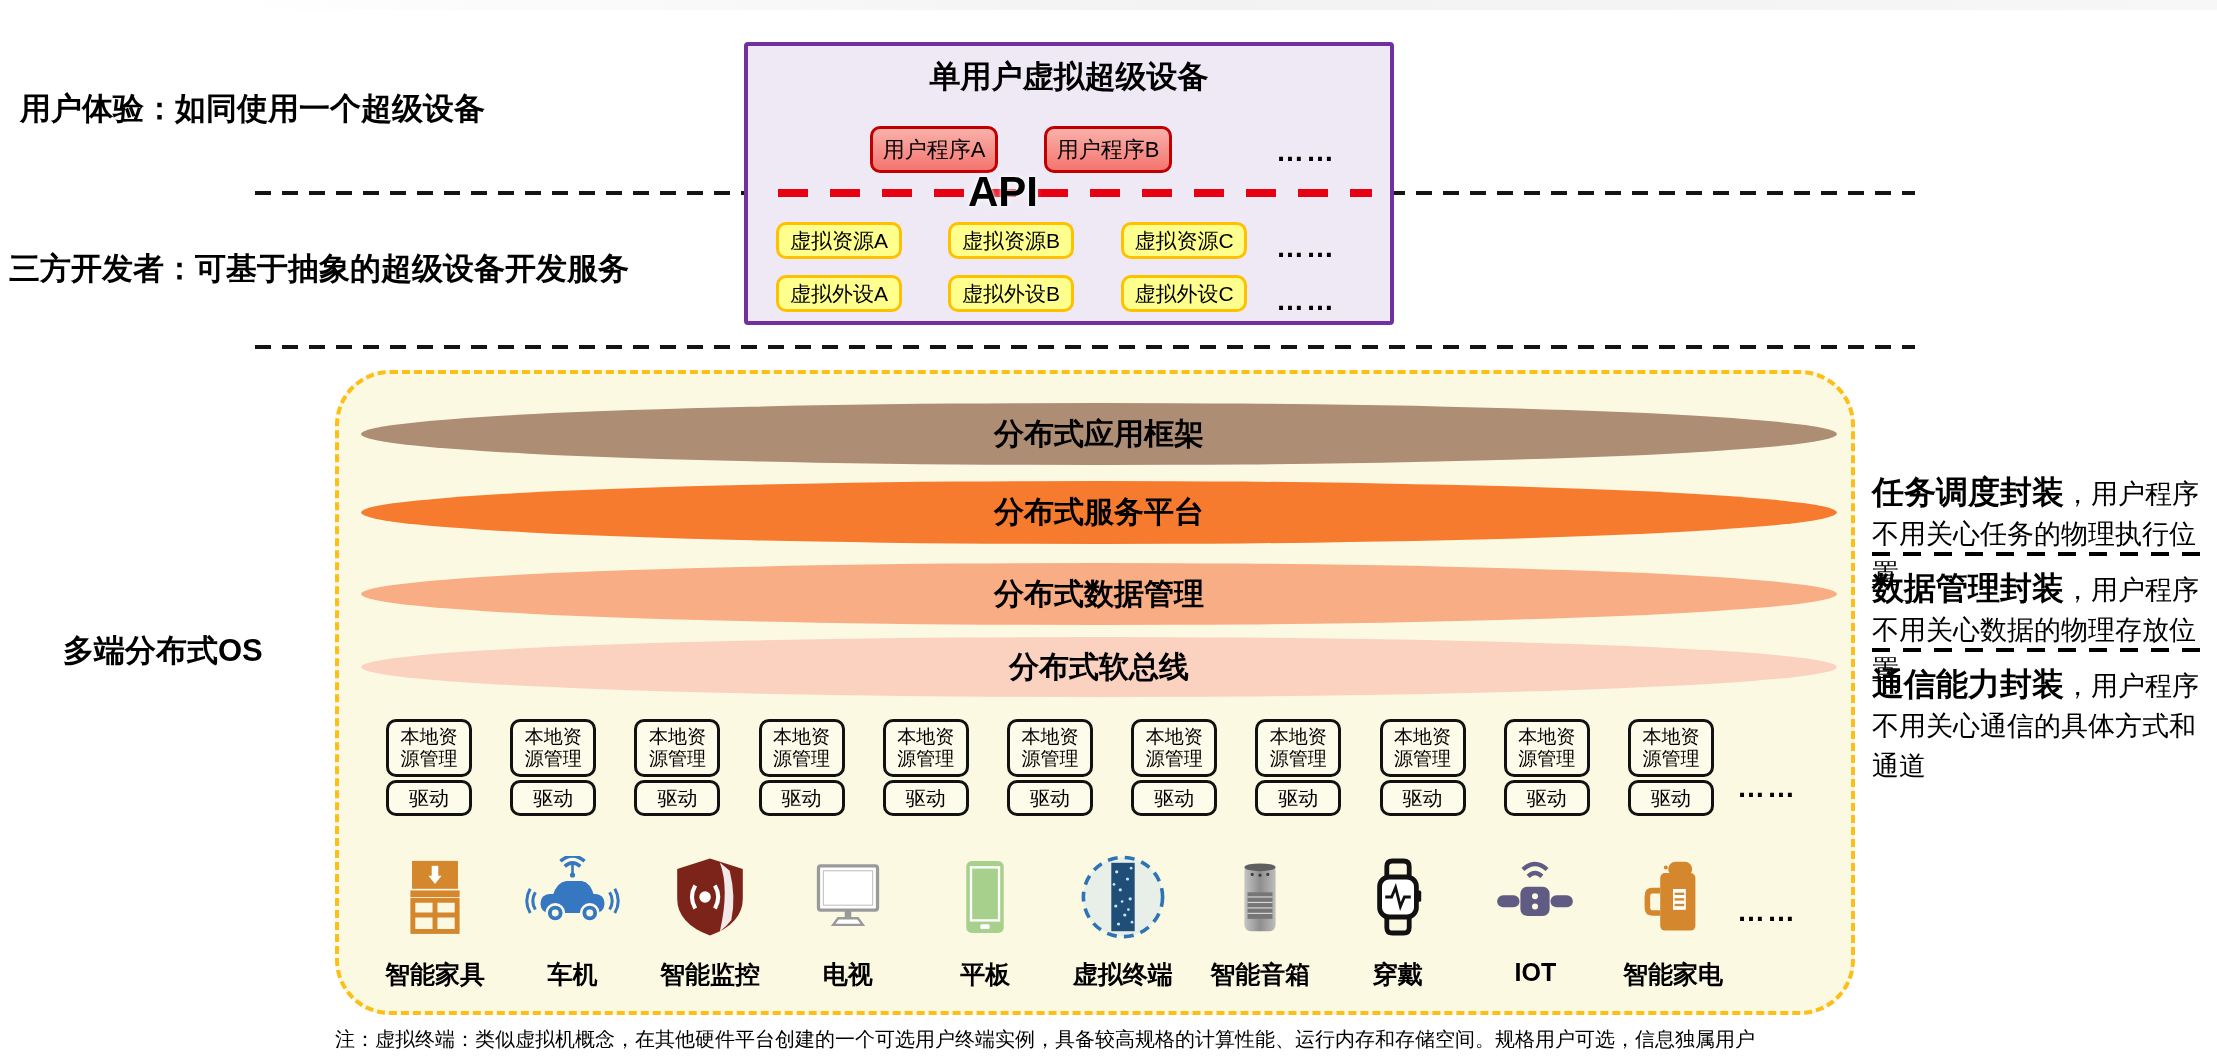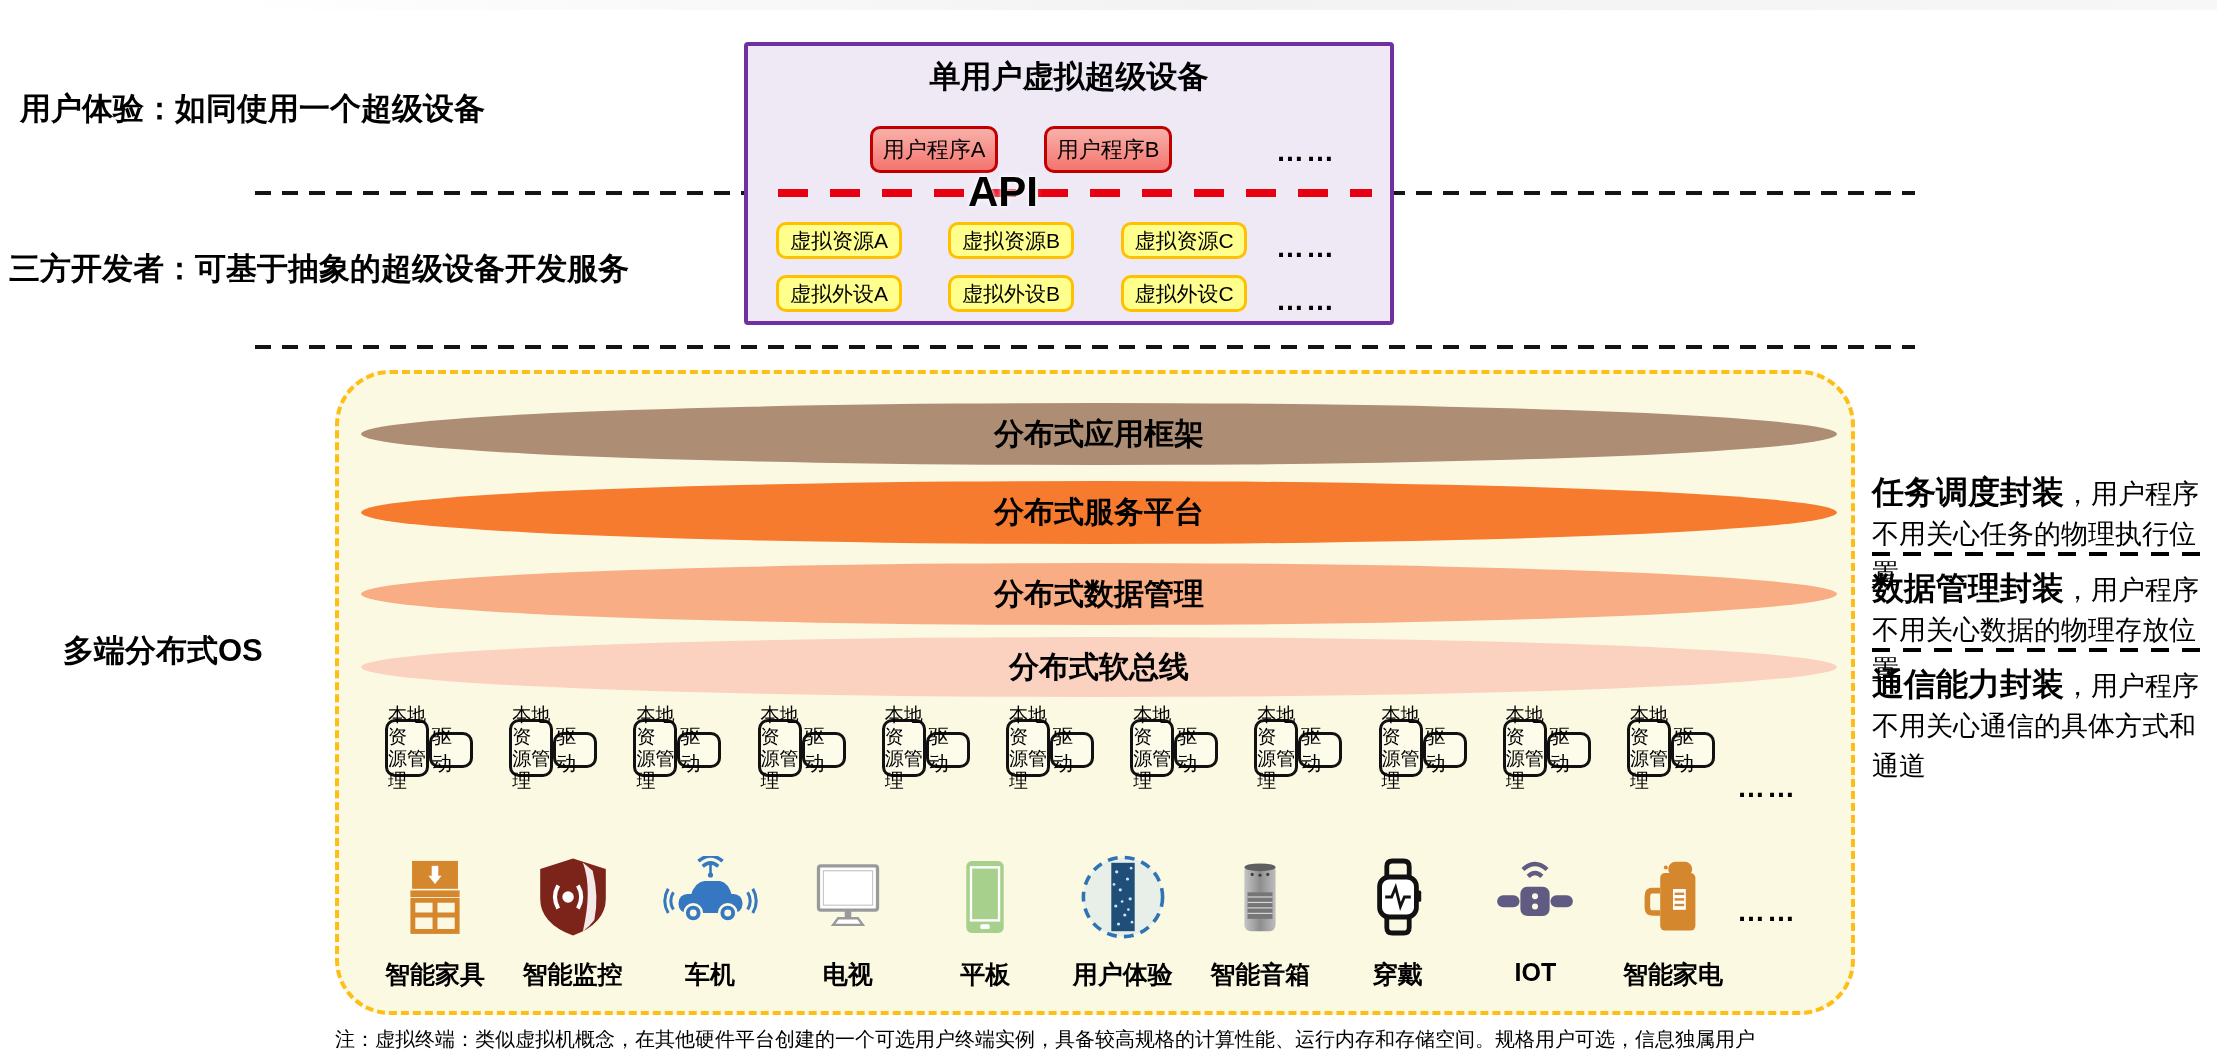--- a/index.html
+++ b/index.html
@@ -45,21 +45,21 @@
   .os-panel{left:335px;top:370px;width:1520px;height:645px;background:#fcf9e2;
     border:4px dashed #fdbf17;border-radius:55px;box-sizing:border-box;}
   .layer{left:22px;width:1476px;border-radius:50%;display:flex;align-items:center;justify-content:center;
     font-weight:bold;font-size:30px;}
   .layer1{top:29px;height:62px;background:#ad8d73;}
   .layer2{top:107px;height:63px;background:#f67b2e;}
   .layer3{top:189px;height:62px;background:#f9ad84;}
   .layer4{top:263px;height:60px;background:#fbd2c0;}
   
   .lu-row{left:46px;top:345px;width:1330px;display:flex;justify-content:space-between;}
-  .lu{width:88px;display:flex;align-items:center;}
+  .lu{width:88px;display:flex;flex-direction:column;align-items:center;}
   .lu-box{width:86px;height:58px;border:3px solid #111;border-radius:10px;box-sizing:border-box;
     display:flex;flex-direction:column;align-items:center;justify-content:center;
     font-size:19px;line-height:22px;background:#fdfbea;}
   .drv-box{margin-top:3px;width:86px;height:36px;border:3px solid #111;border-radius:10px;box-sizing:border-box;
     display:flex;align-items:center;justify-content:center;font-size:20px;background:#fdfbea;}
   .dots-lu{left:1398px;top:398px;}
   
   .dev-row{left:40px;top:475px;width:1350px;display:flex;justify-content:space-between;}
   .dev{width:112px;display:flex;flex-direction:column;align-items:center;}
   .dev-icon{width:95px;height:95px;display:flex;align-items:center;justify-content:center;}
@@ -202,48 +202,48 @@
           <rect x="20" y="42" width="60" height="8" fill="#d4872c"></rect>
           <rect x="23" y="54" width="54" height="38" fill="none" stroke="#d4872c" stroke-width="6"></rect>
           <line x1="50" y1="54" x2="50" y2="92" stroke="#d4872c" stroke-width="6"></line>
           <line x1="23" y1="72" x2="77" y2="72" stroke="#d4872c" stroke-width="6"></line>
         </svg>
       </div>
       <div class="dev-label">智能家具</div>
     </div>
     <div class="dev">
       <div class="dev-icon">
-        <svg width="82" height="82" viewBox="0 0 100 100">
-          <path d="M50 3 L90 16 V52 Q90 82 50 97 Q10 82 10 52 V16 Z" fill="#7d241a"></path>
-          <path d="M62 8 Q74 40 62 92 Q70 86 76 78 Q82 50 74 18 Z" fill="#ffffff" opacity="0.9"></path>
-          <circle cx="44" cy="50" r="7" fill="#fff"></circle>
-          <path d="M32 36 Q24 50 32 64" stroke="#fff" stroke-width="5" fill="none"></path>
-          <path d="M56 36 Q64 50 56 64" stroke="#fff" stroke-width="5" fill="none"></path>
-        </svg>
-      </div>
-      <div class="dev-label">智能监控</div>
-    </div>
-    <div class="dev">
-      <div class="dev-icon">
         <svg width="95" height="82" viewBox="0 0 110 95">
           <path d="M55 8 v12" stroke="#3577c1" stroke-width="3"></path>
             <circle cx="55" cy="22" r="3" fill="#3577c1"></circle>
           <path d="M46 12 Q55 4 64 12" stroke="#3577c1" stroke-width="4" fill="none"></path>
           <path d="M41 6 Q55 -6 69 6" stroke="#3577c1" stroke-width="4" fill="none"></path>
           <path d="M32 46 Q37 30 48 29 L66 29 Q76 31 80 46 Z" fill="#3577c1"></path>
           <rect x="18" y="44" width="74" height="22" rx="10" fill="#3577c1"></rect>
           <circle cx="35" cy="66" r="10" fill="#3577c1" stroke="#fcf9e2" stroke-width="3"></circle>
             <circle cx="35" cy="66" r="4" fill="#fcf9e2"></circle>
           <circle cx="75" cy="66" r="10" fill="#3577c1" stroke="#fcf9e2" stroke-width="3"></circle>
             <circle cx="75" cy="66" r="4" fill="#fcf9e2"></circle>
           <path d="M12 42 Q6 52 12 62 M6 38 Q-2 52 6 66" stroke="#3577c1" stroke-width="3.5" fill="none"></path>
           <path d="M98 42 Q104 52 98 62 M104 38 Q112 52 104 66" stroke="#3577c1" stroke-width="3.5" fill="none"></path>
         </svg>
       </div>
       <div class="dev-label">车机</div>
+    </div>
+    <div class="dev">
+      <div class="dev-icon">
+        <svg width="82" height="82" viewBox="0 0 100 100">
+          <path d="M50 3 L90 16 V52 Q90 82 50 97 Q10 82 10 52 V16 Z" fill="#7d241a"></path>
+          <path d="M62 8 Q74 40 62 92 Q70 86 76 78 Q82 50 74 18 Z" fill="#ffffff" opacity="0.9"></path>
+          <circle cx="44" cy="50" r="7" fill="#fff"></circle>
+          <path d="M32 36 Q24 50 32 64" stroke="#fff" stroke-width="5" fill="none"></path>
+          <path d="M56 36 Q64 50 56 64" stroke="#fff" stroke-width="5" fill="none"></path>
+        </svg>
+      </div>
+      <div class="dev-label">智能监控</div>
     </div>
     <div class="dev">
       <div class="dev-icon">
         <svg width="88" height="82" viewBox="0 0 100 100">
           <rect x="14" y="12" width="72" height="54" rx="3" fill="#fff" stroke="#9a9a9a" stroke-width="4"></rect>
           <rect x="20" y="18" width="60" height="42" fill="none" stroke="#c9c9c9" stroke-width="1.5"></rect>
           <rect x="46" y="66" width="8" height="10" fill="#9a9a9a"></rect>
           <path d="M32 84 H68 L62 76 H38 Z" fill="#fff" stroke="#9a9a9a" stroke-width="3"></path>
         </svg>
       </div>
@@ -273,21 +273,21 @@
               <circle cx="52" cy="70" r="1.8"></circle>
             <circle cx="45" cy="80" r="1.8"></circle>
               <circle cx="59" cy="18" r="1.5"></circle>
               <circle cx="40" cy="36" r="1.5"></circle>
             <circle cx="56" cy="64" r="1.5"></circle>
               <circle cx="49" cy="55" r="1.5"></circle>
               <circle cx="60" cy="78" r="1.5"></circle>
           </g>
         </svg>
       </div>
-      <div class="dev-label">用户体验</div>
+      <div class="dev-label">虚拟终端</div>
     </div>
     <div class="dev">
       <div class="dev-icon">
         <svg width="78" height="90" viewBox="0 0 100 100">
           <defs>
             <linearGradient id="spk" x1="0" y1="0" x2="1" y2="0">
               <stop offset="0" stop-color="#c6c6c6"></stop>
                 <stop offset="0.5" stop-color="#8d8d8d"></stop>
                 <stop offset="1" stop-color="#bdbdbd"></stop>
             </linearGradient>

